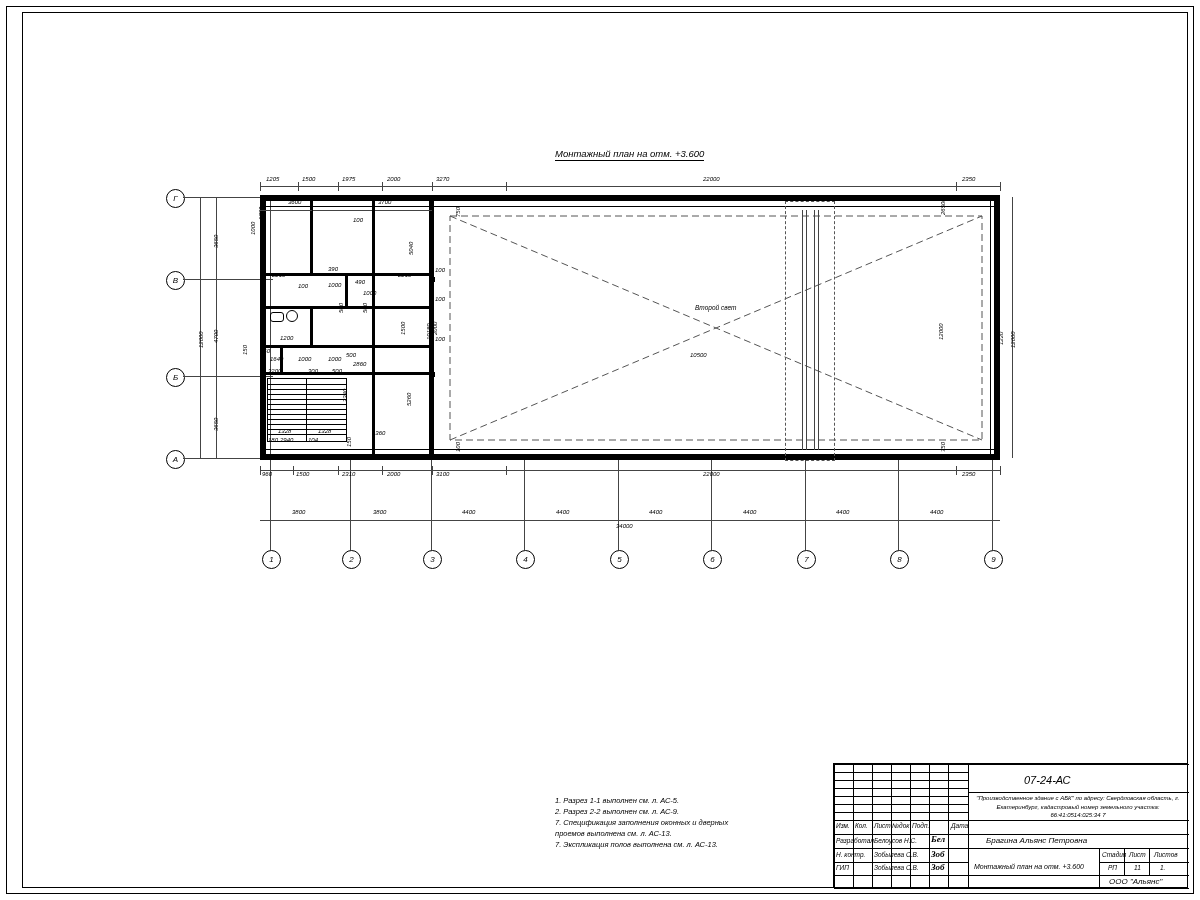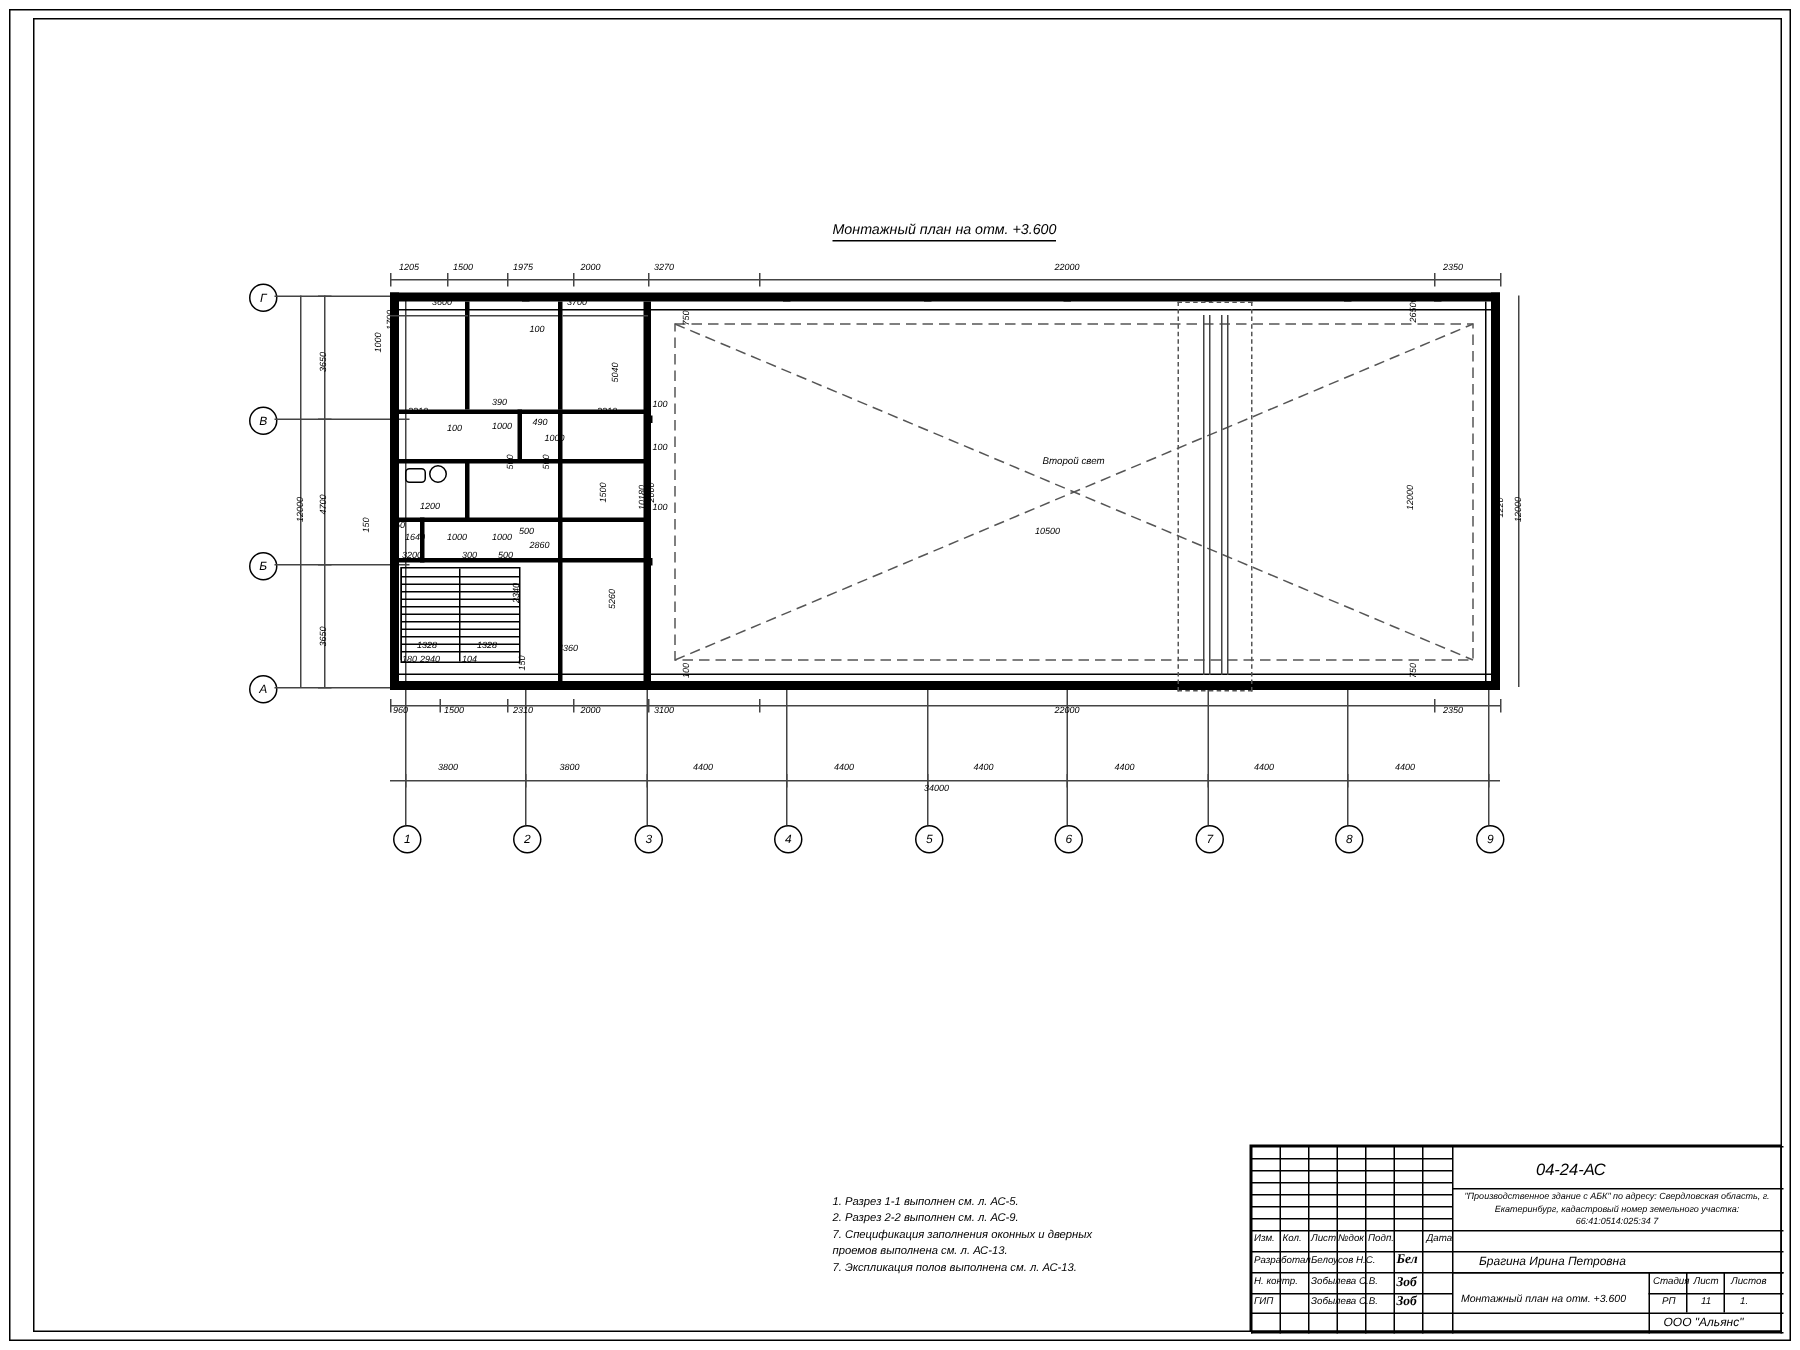--- a/index.html
+++ b/index.html
@@ -305,21 +305,21 @@
     <div class="bl" style="left:0;top:111px;width:355px;height:1px;"></div>
     <div class="bl" style="left:0;top:124px;width:355px;height:1px;"></div>
 
     <div class="bl" style="left:134px;top:28px;width:221px;height:1px;"></div>
     <div class="bl" style="left:134px;top:84px;width:221px;height:1px;"></div>
     <div class="bl" style="left:265px;top:84px;width:1px;height:41px;"></div>
     <div class="bl" style="left:265px;top:98px;width:90px;height:1px;"></div>
     <div class="bl" style="left:290px;top:84px;width:1px;height:27px;"></div>
     <div class="bl" style="left:315px;top:84px;width:1px;height:27px;"></div>
 
-    <div class="code" style="left:190px;top:10px;">04-24-АС</div>
+    <div class="code" style="left:190px;top:10px;">07-24-АС</div>
 
     <div style="position:absolute;left:137px;top:30px;width:214px;font-style:italic;font-size:6px;line-height:8.5px;text-align:center;">"Производственное здание с АБК" по адресу: Свердловская область, г. Екатеринбург, кадастровый номер земельного участка: 66:41:0514:025:34 7</div>
 
     <div class="txt" style="left:2px;top:58px;">Изм.</div>
     <div class="txt" style="left:21px;top:58px;">Кол.</div>
     <div class="txt" style="left:40px;top:58px;">Лист</div>
     <div class="txt" style="left:58px;top:58px;">№док</div>
     <div class="txt" style="left:78px;top:58px;">Подп.</div>
     <div class="txt" style="left:117px;top:58px;">Дата</div>
 
@@ -328,21 +328,21 @@
     <div class="sig txt" style="left:97px;top:70px;">Бел</div>
 
     <div class="txt" style="left:2px;top:87px;">Н. контр.</div>
     <div class="txt" style="left:40px;top:87px;">Зобылева С.В.</div>
     <div class="sig txt" style="left:97px;top:85px;">Зоб</div>
 
     <div class="txt" style="left:2px;top:100px;">ГИП</div>
     <div class="txt" style="left:40px;top:100px;">Зобылева С.В.</div>
     <div class="sig txt" style="left:97px;top:98px;">Зоб</div>
 
-    <div class="txt" style="left:152px;top:72px;font-size:8px;">Брагина Ирина Петровна</div>
+    <div class="txt" style="left:152px;top:72px;font-size:8px;">Брагина Альянс Петровна</div>
 
     <div class="txt" style="left:140px;top:99px;font-size:7px;">Монтажный план на отм. +3.600</div>
 
     <div class="txt" style="left:268px;top:87px;">Стадия</div>
     <div class="txt" style="left:295px;top:87px;">Лист</div>
     <div class="txt" style="left:320px;top:87px;">Листов</div>
     <div class="txt" style="left:274px;top:100px;">РП</div>
     <div class="txt" style="left:300px;top:100px;">11</div>
     <div class="txt" style="left:326px;top:100px;">1.</div>
 

